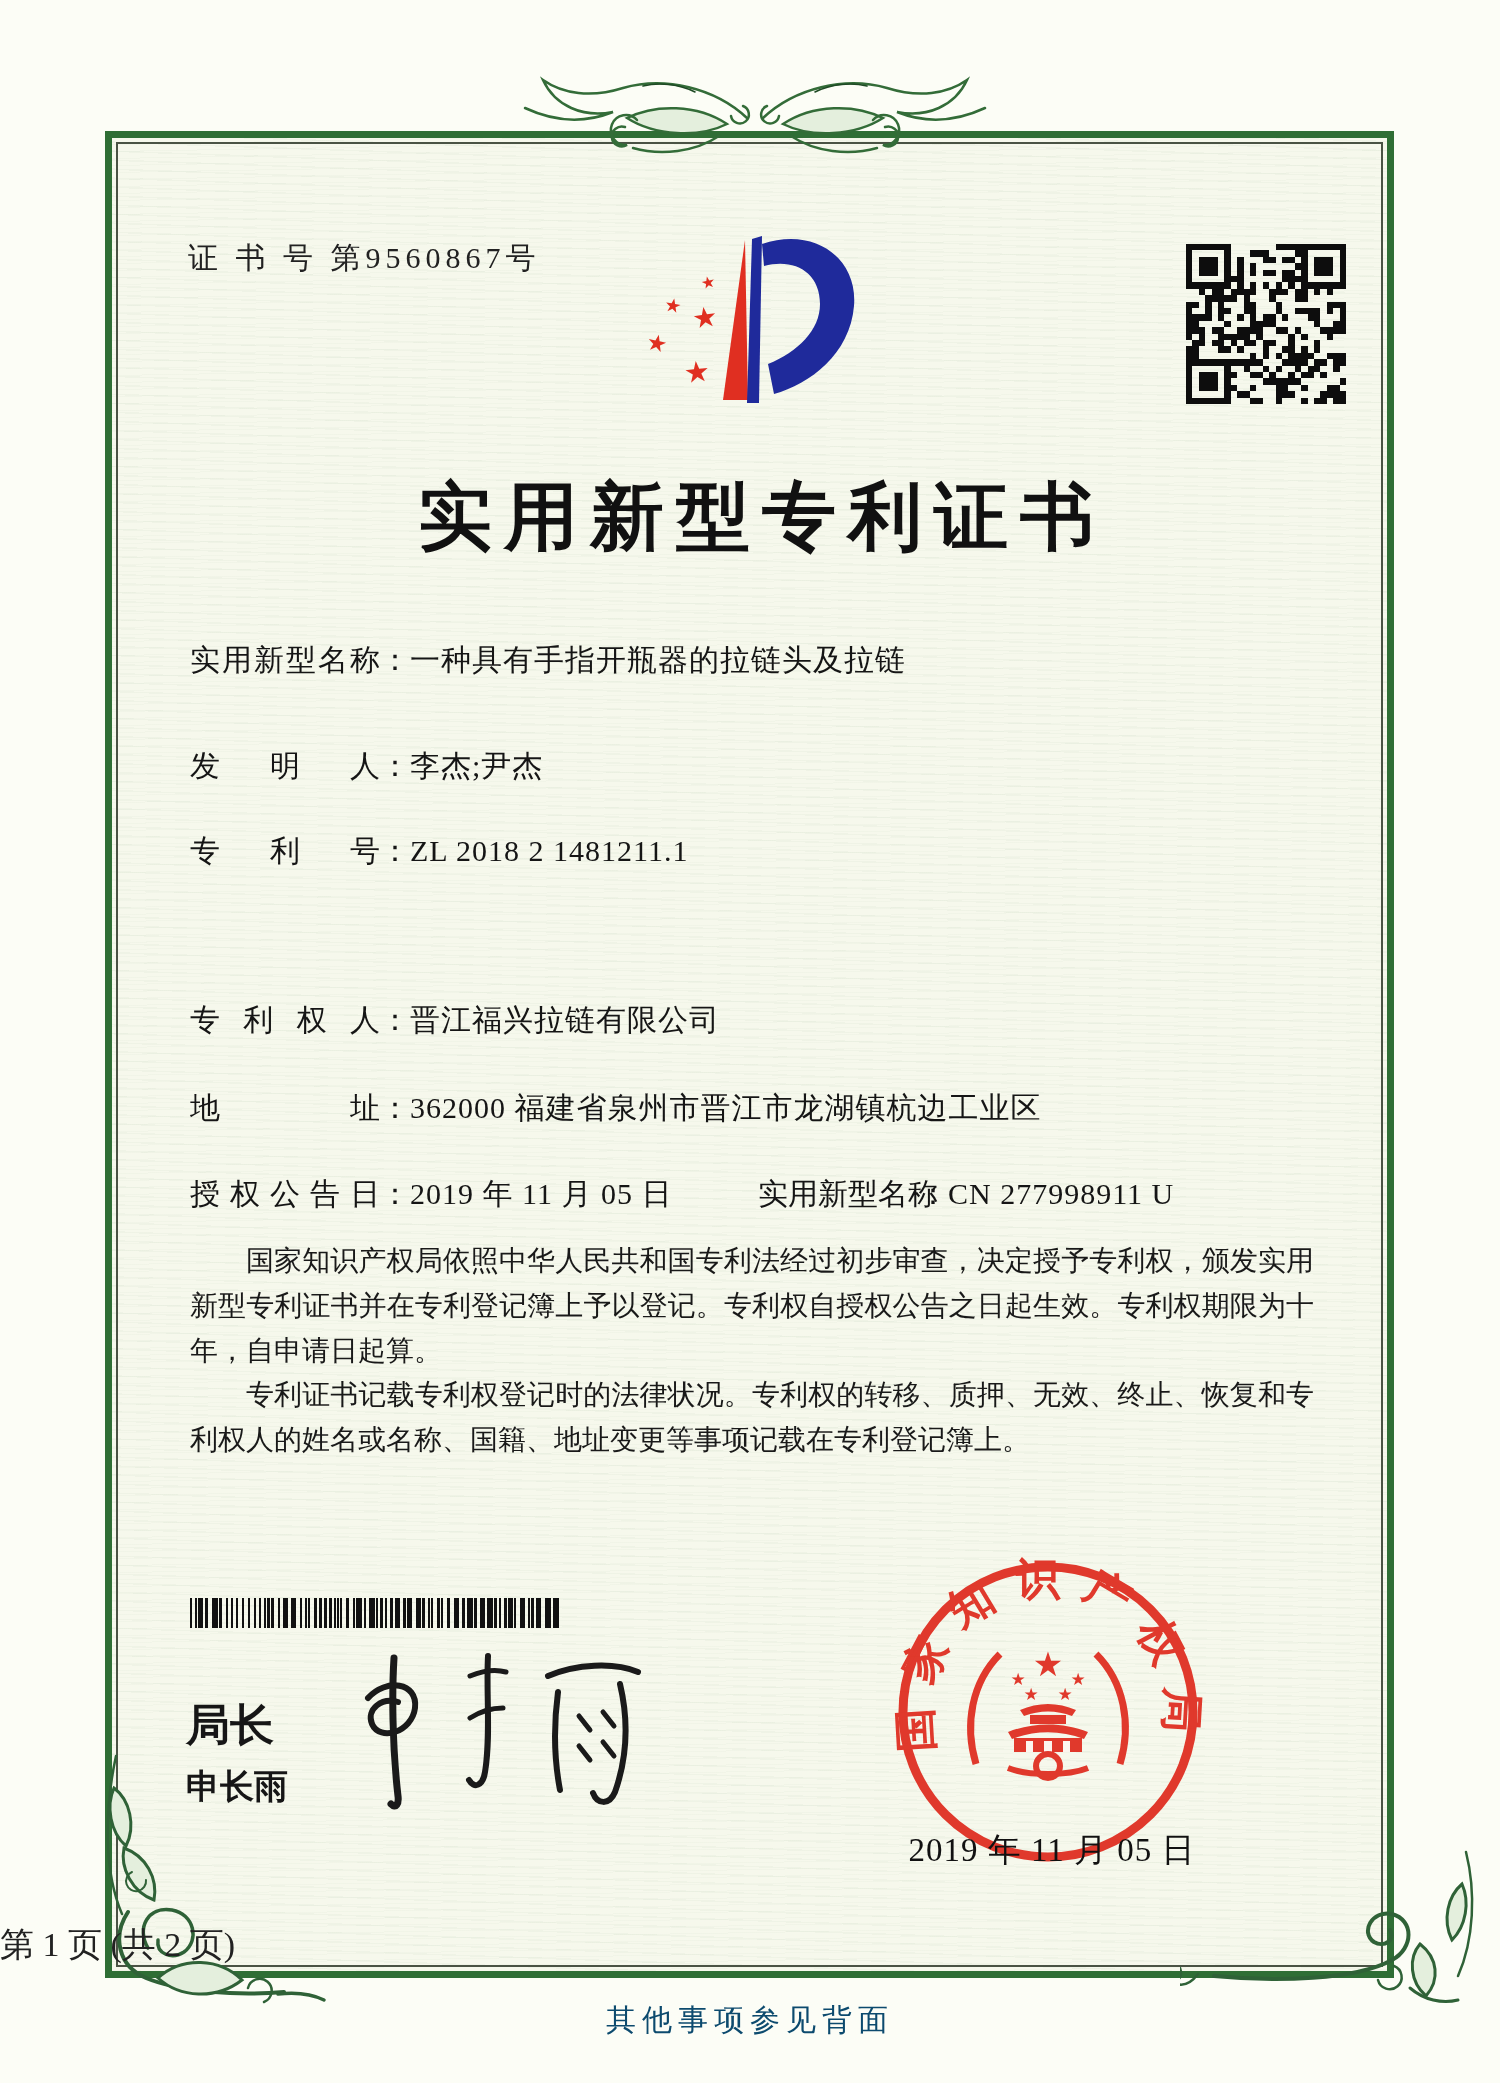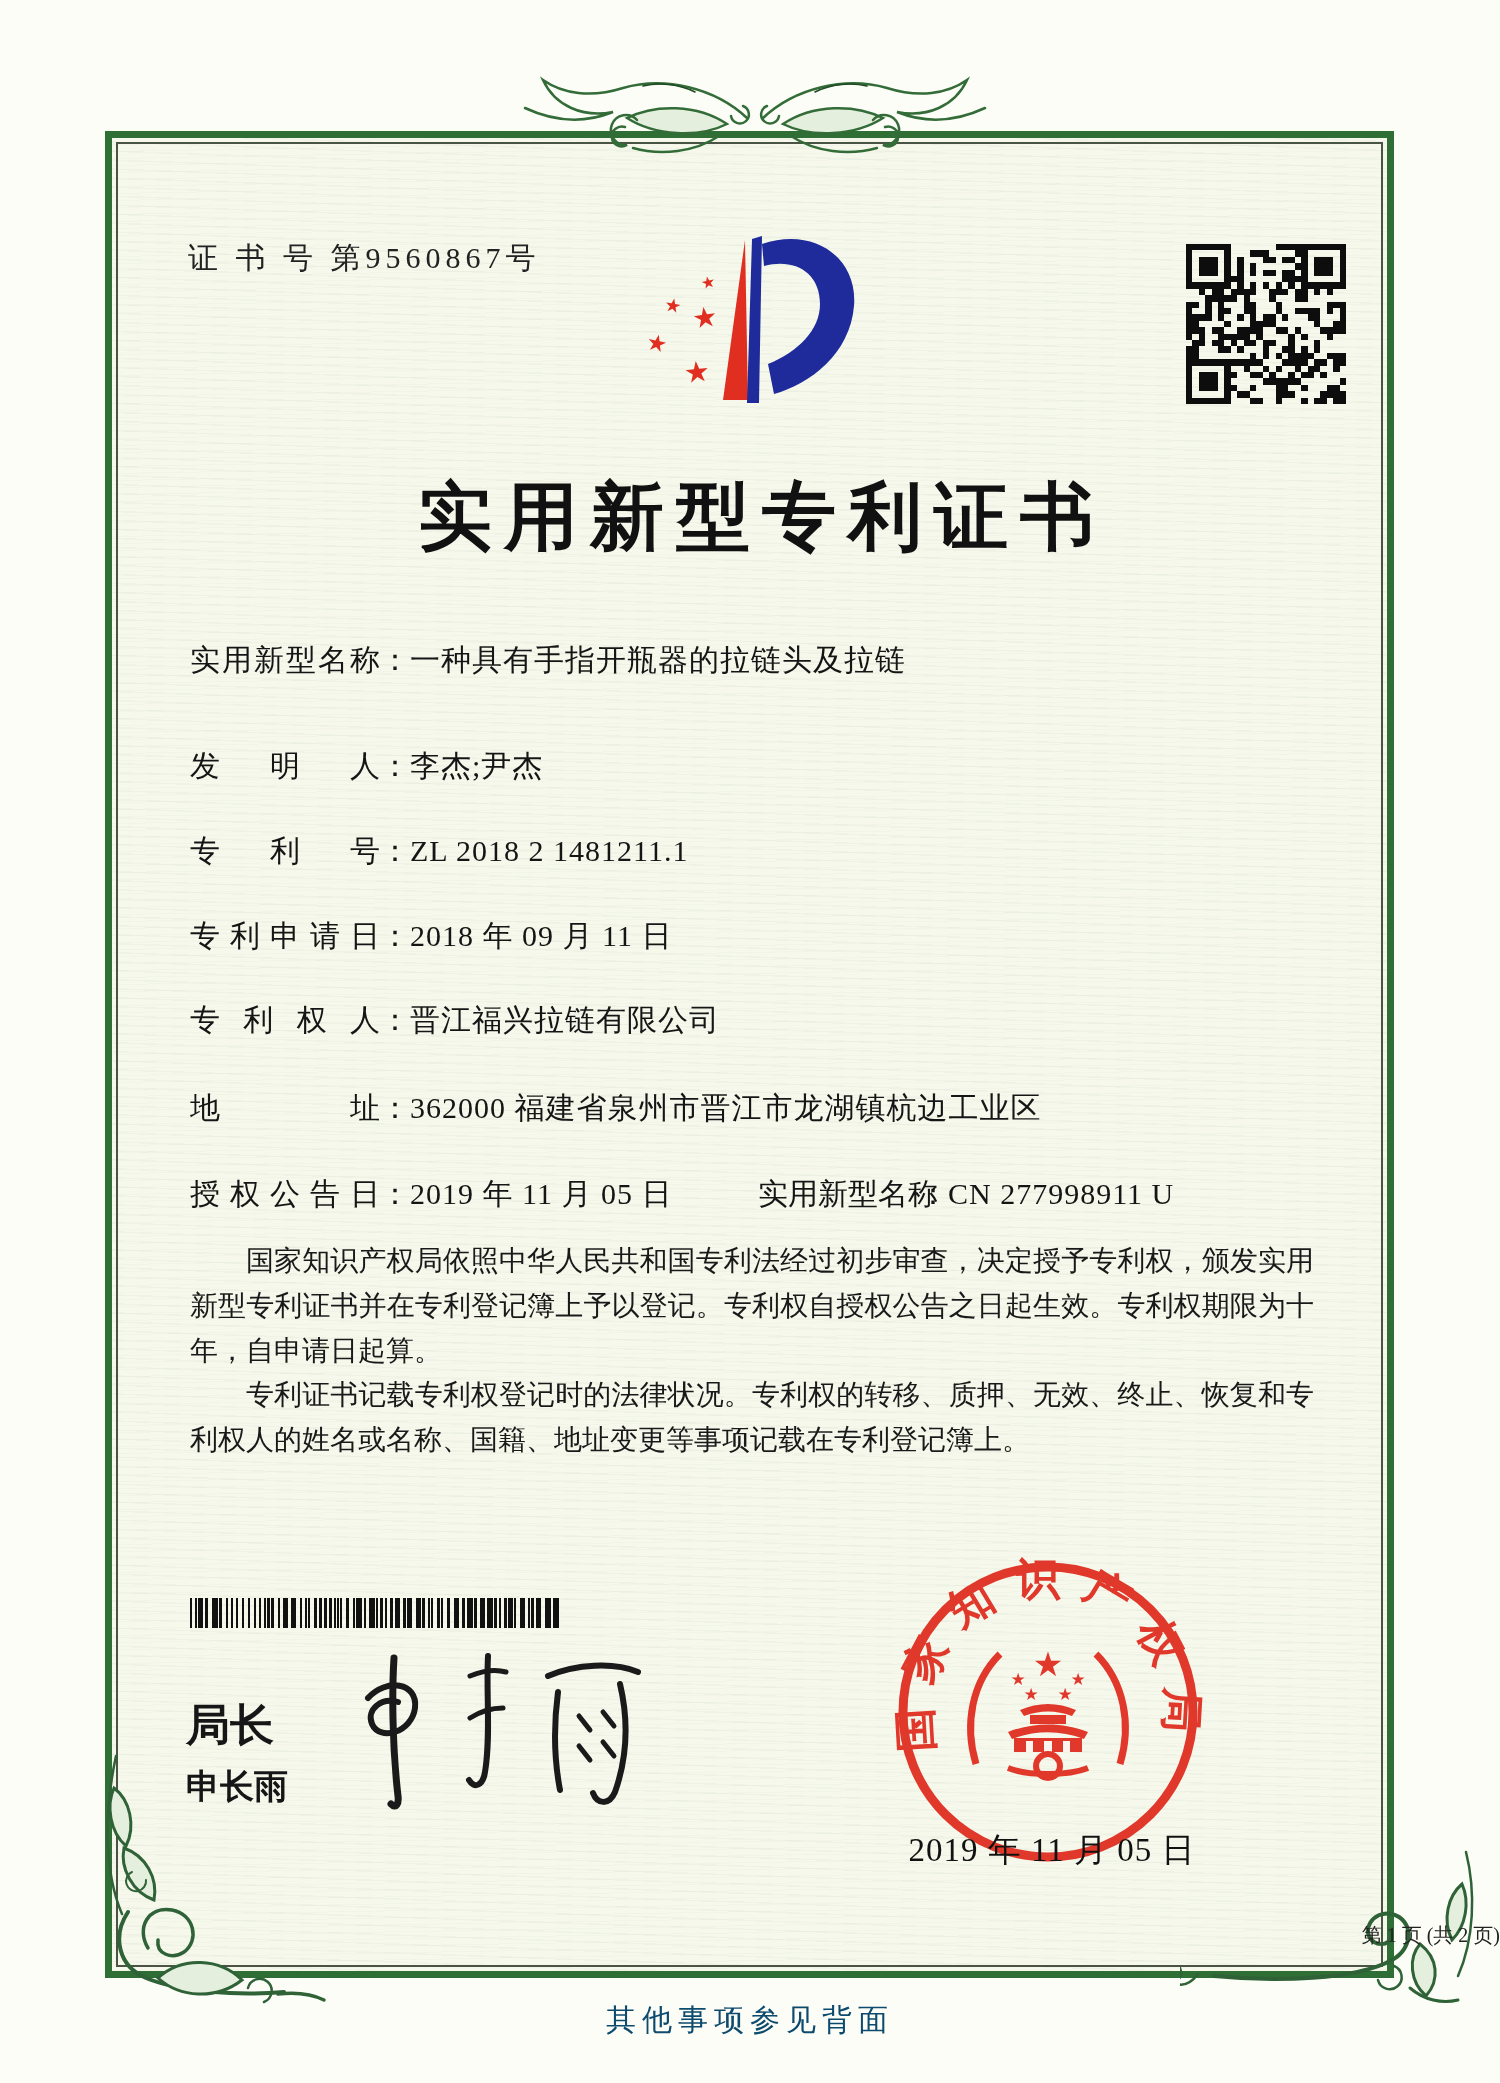--- a/index.html
+++ b/index.html
@@ -27,21 +27,21 @@
         text-align:justify;text-indent:2em;color:#191919;font-family:"DejaVu Serif","Liberation Serif",serif;}
   .barcode{position:absolute;left:190px;top:1598px;}
   .director-label{position:absolute;left:186px;top:1696px;font-size:44px;font-weight:600;
                   font-family:"Liberation Sans","DejaVu Sans",sans-serif;color:#161616;}
   .director-name{position:absolute;left:186px;top:1764px;font-size:34px;font-weight:700;
                  font-family:"Liberation Sans","DejaVu Sans",sans-serif;color:#161616;}
   .signature{position:absolute;left:352px;top:1646px;}
   .seal{position:absolute;left:888px;top:1552px;}
   .seal-date{position:absolute;left:892px;top:1828px;width:320px;text-align:center;
              font-size:33px;color:#111;letter-spacing:1px;}
-  .page-no{position:absolute;left:0;top:1922px;width:1500px;text-align:right;font-size:20px;color:#222;}
+  .page-no{position:absolute;left:0;top:1922px;width:1500px;text-align:left;font-size:34px;color:#222;}
   .back-note{position:absolute;left:0;top:2000px;width:1500px;text-align:center;font-size:30px;
              letter-spacing:6px;color:#0c4a6e;font-family:"DejaVu Serif","Liberation Serif",serif;}
 </style>
 </head>
 <body>
 
 <div class="page">
 
   <div class="frame"></div>
 
@@ -435,23 +435,20 @@
 
   <div class="row" style="top:640px;">
     <span class="lbl">实用新型名称</span><span>：</span><span class="val">一种具有手指开瓶器的拉链头及拉链</span>
   </div>
   <div class="row" style="top:746px;">
     <span class="lbl">发明人</span><span>：</span><span class="val">李杰;尹杰</span>
   </div>
   <div class="row" style="top:831px;">
     <span class="lbl">专利号</span><span>：</span><span class="val">ZL 2018 2 1481211.1</span>
   </div>
-  <div class="row" style="top:916px;">
-    <span class="lbl">专利申请日</span><span>：</span><span class="val">2018 年 09 月 11 日</span>
-  </div>
   <div class="row" style="top:1000px;">
     <span class="lbl">专利权人</span><span>：</span><span class="val">晋江福兴拉链有限公司</span>
   </div>
   <div class="row" style="top:1088px;">
     <span class="lbl">地址</span><span>：</span><span class="val">362000 福建省泉州市晋江市龙湖镇杭边工业区</span>
   </div>
   <div class="row" style="top:1174px;">
     <span class="lbl">授权公告日</span><span>：</span><span class="val">2019 年 11 月 05 日</span>
     <span class="pair2"><span class="lbl" style="width:160px;">实用新型名称</span><span>：</span><span class="val">CN 277998911 U</span></span>
   </div>

